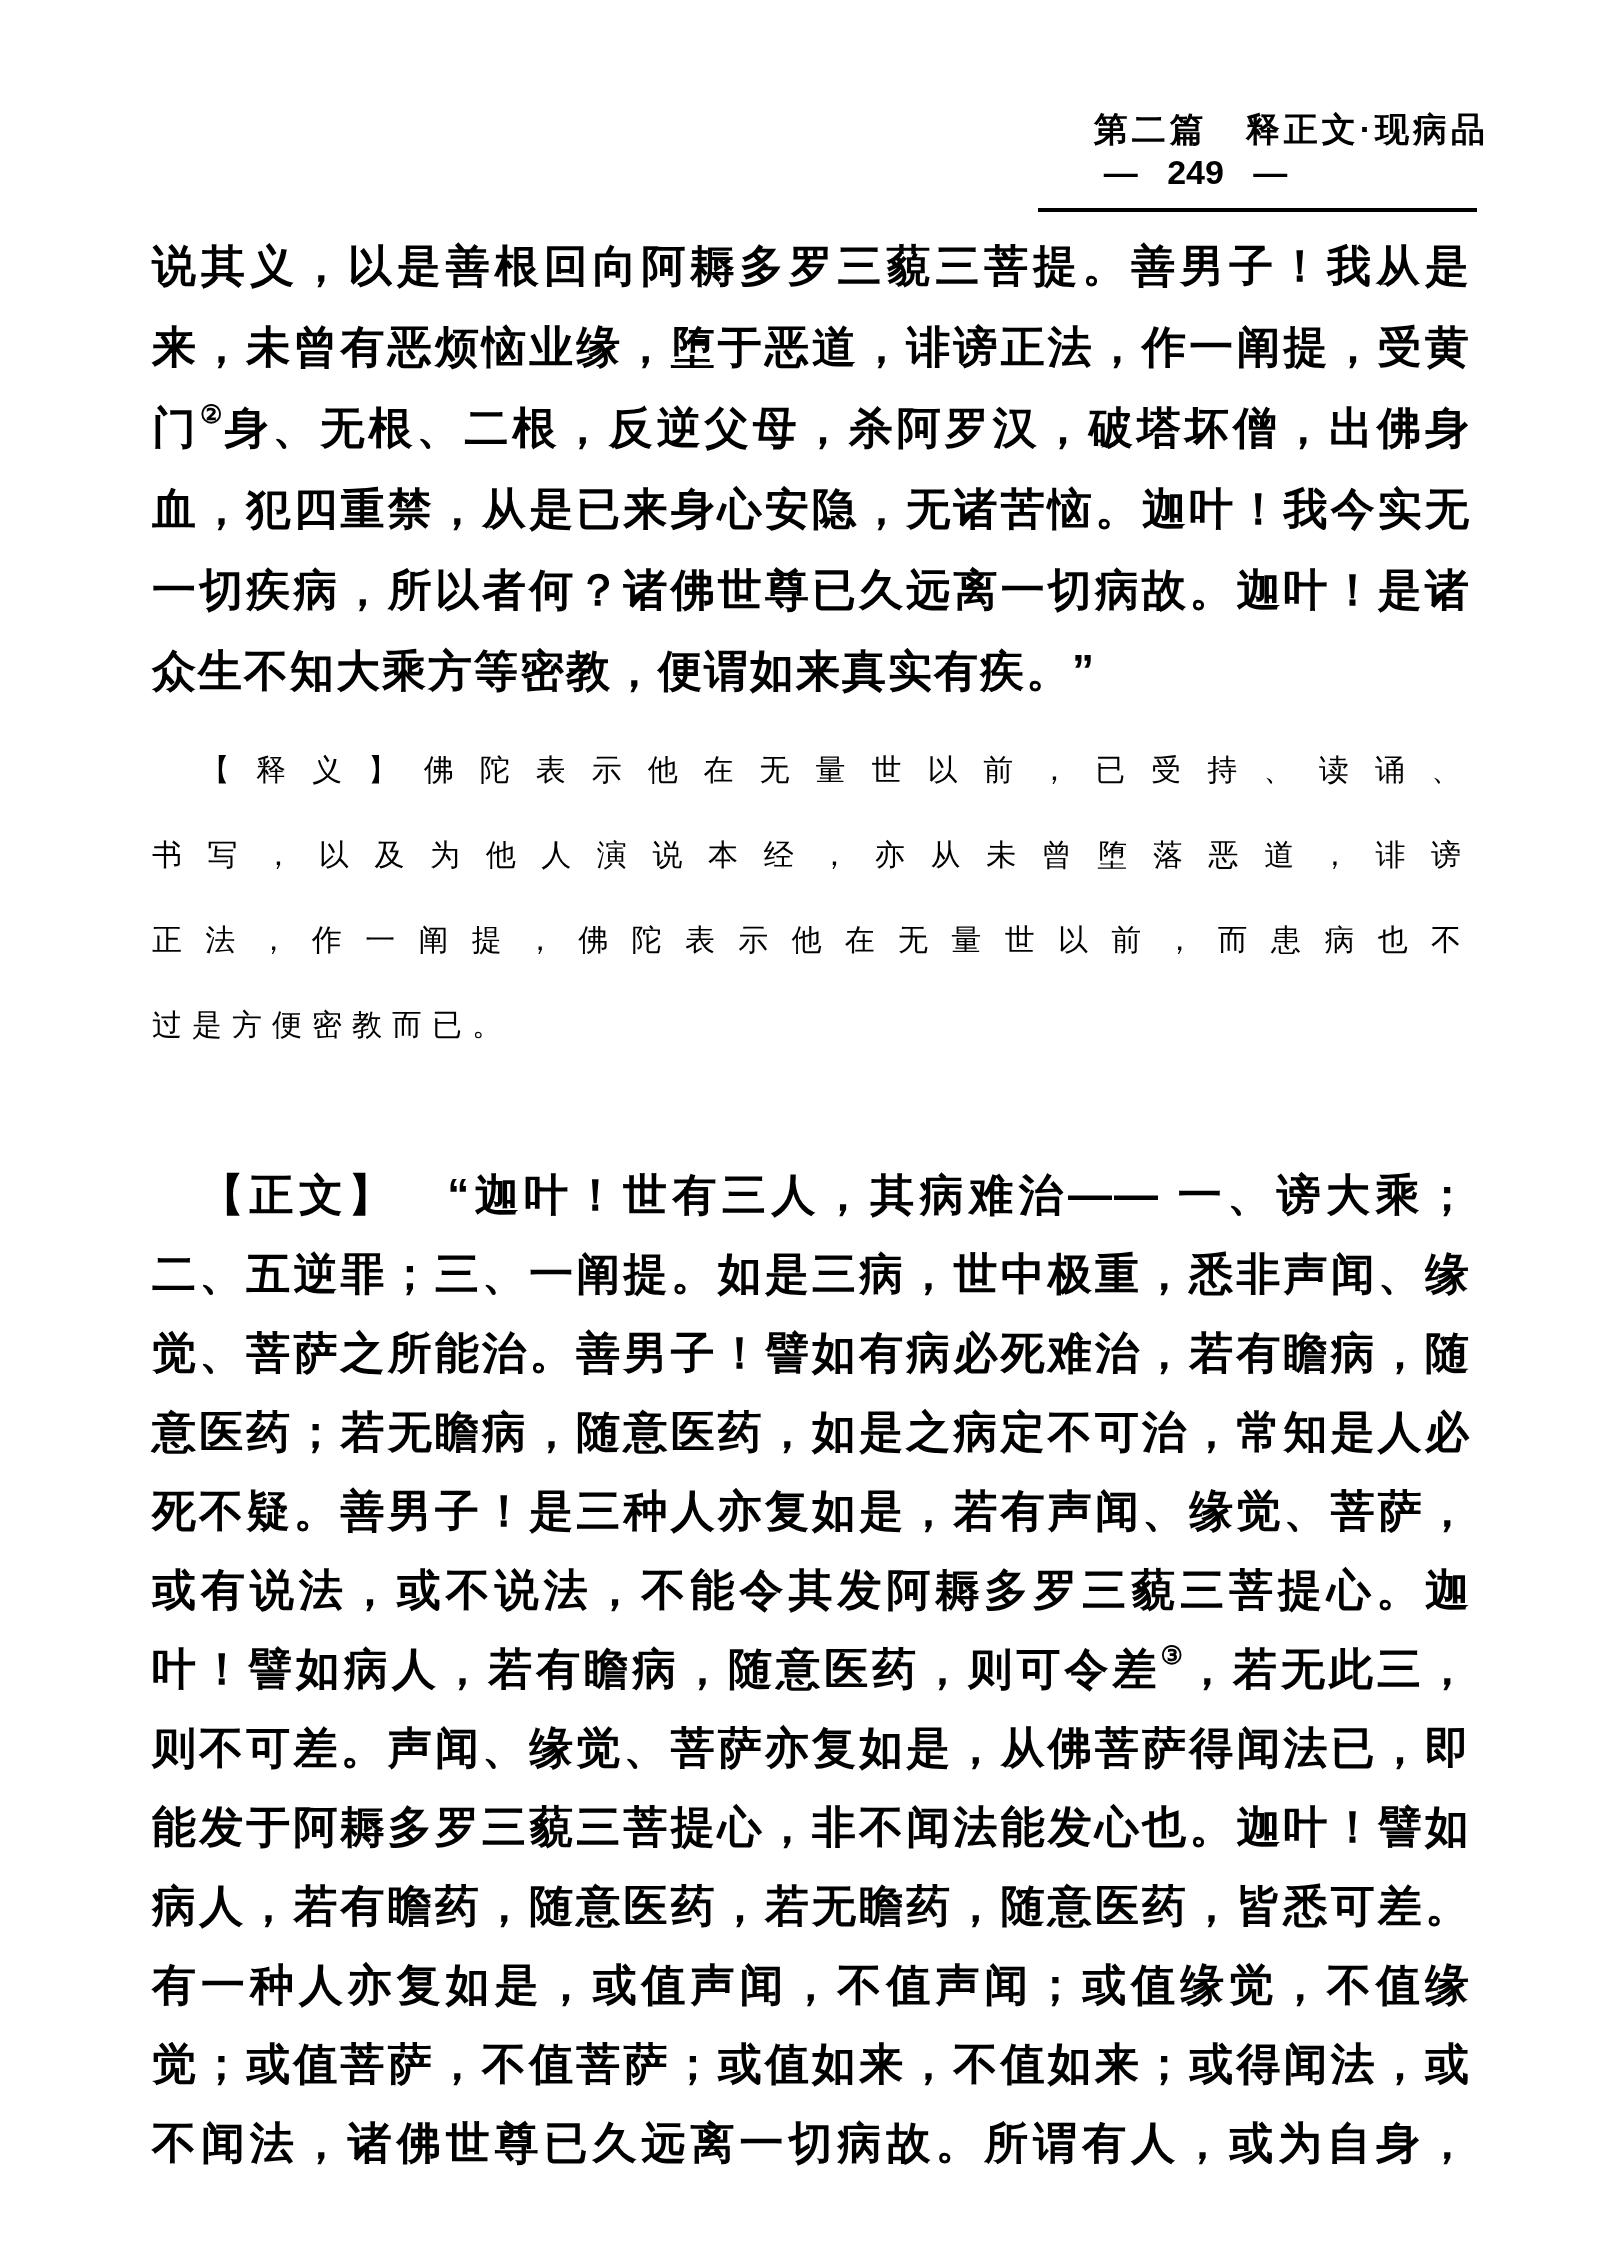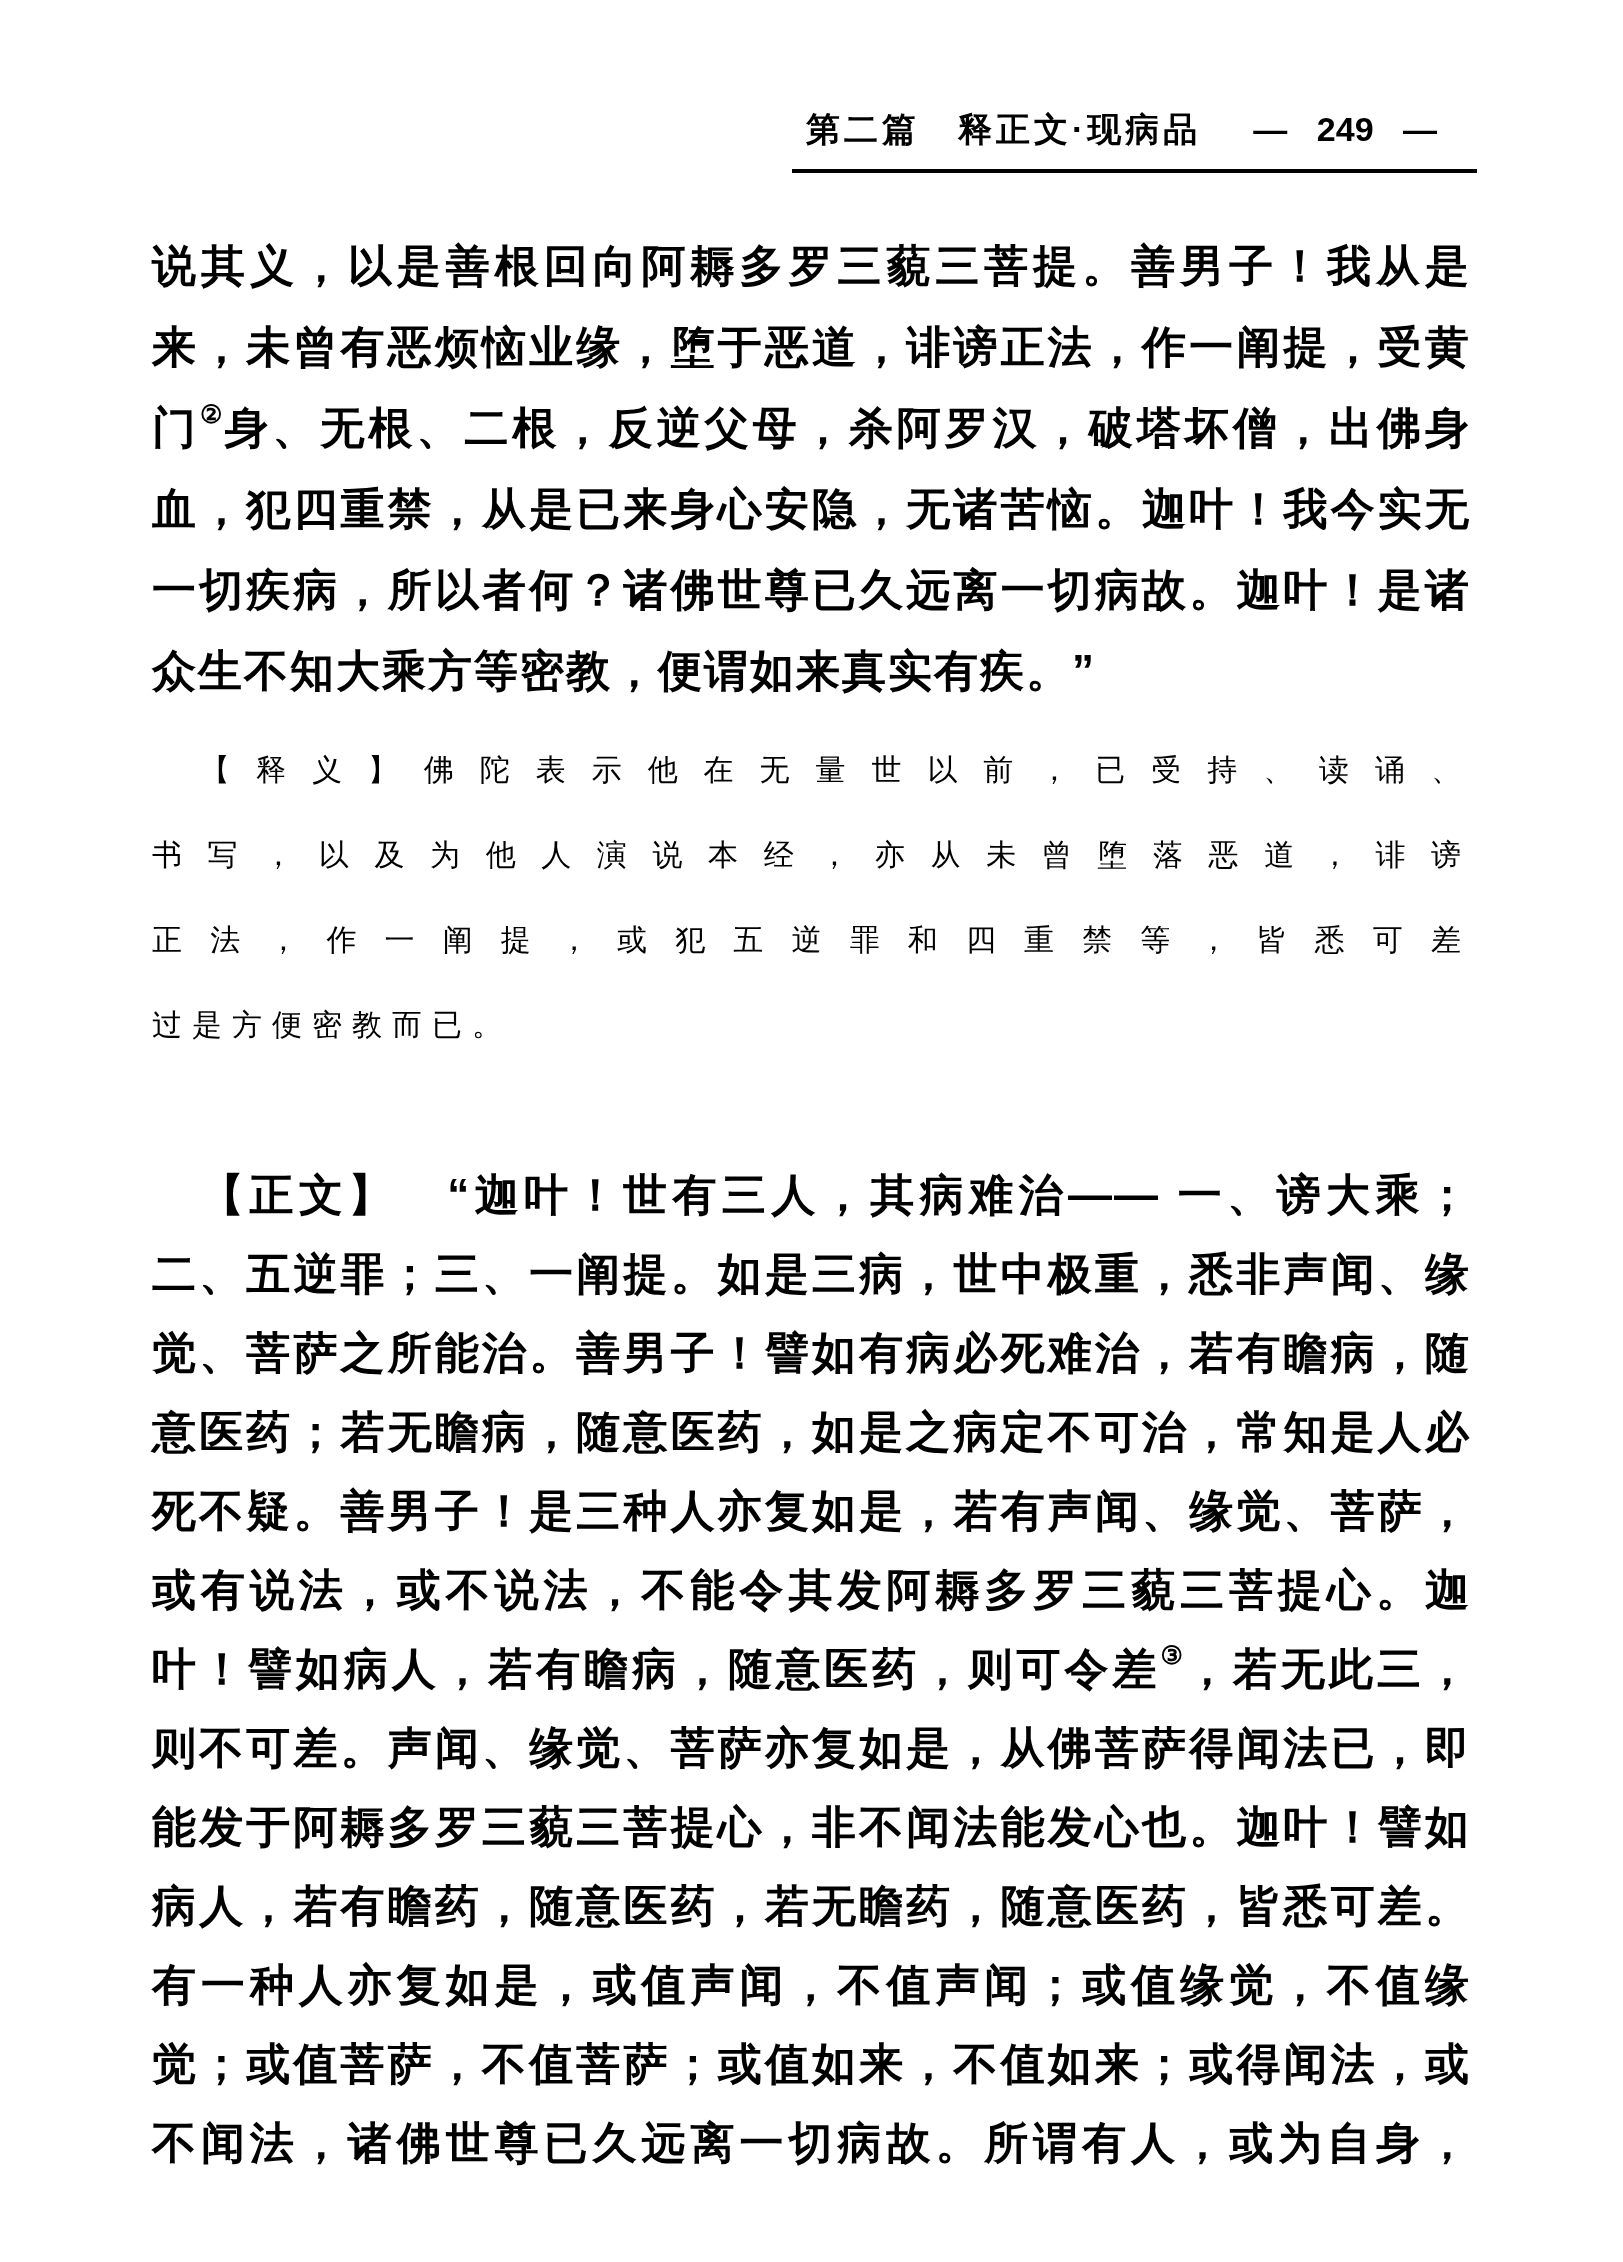--- a/index.html
+++ b/index.html
@@ -24,20 +24,21 @@
   .header-rule {
     display: inline-flex;
     align-items: baseline;
     border-bottom: 4px solid #000;
     padding: 0 30px 16px 14px;
     font-family: "Liberation Sans", sans-serif;
     font-weight: 900;
     font-size: 34px;
     letter-spacing: 4px;
     white-space: nowrap;
+    flex-direction: column;
   }
   .pagenum-group { margin-left: 42px; letter-spacing: 0; }
   .pagenum-group span { margin: 0 10px; }
   
   .body-col {
     position: absolute;
     left: 136px;
     top: 209px;
     width: 1351px;
   }
@@ -93,21 +94,21 @@
         <div class="line">说其义，以是善根回向阿耨多罗三藐三菩提。善男子！我从是</div>
         <div class="line">来，未曾有恶烦恼业缘，堕于恶道，诽谤正法，作一阐提，受黄</div>
         <div class="line">门<sup class="fn">②</sup>身、无根、二根，反逆父母，杀阿罗汉，破塔坏僧，出佛身</div>
         <div class="line">血，犯四重禁，从是已来身心安隐，无诸苦恼。迦叶！我今实无</div>
         <div class="line">一切疾病，所以者何？诸佛世尊已久远离一切病故。迦叶！是诸</div>
         <div class="line end">众生不知大乘方等密教，便谓如来真实有疾。”</div>
       </div>
       <div class="para song">
         <div class="line indent">【释义】佛陀表示他在无量世以前，已受持、读诵、</div>
         <div class="line">书写，以及为他人演说本经，亦从未曾堕落恶道，诽谤</div>
-        <div class="line">正法，作一阐提，或犯五逆罪和四重禁等，皆悉可差</div>
+        <div class="line">正法，作一阐提，佛陀表示他在无量世以前，而患病也不</div>
         <div class="line end">过是方便密教而已。</div>
       </div>
       <div class="para hei">
         <div class="line indent">【正文】　“迦叶！世有三人，其病难治—— 一、谤大乘；</div>
         <div class="line">二、五逆罪；三、一阐提。如是三病，世中极重，悉非声闻、缘</div>
         <div class="line">觉、菩萨之所能治。善男子！譬如有病必死难治，若有瞻病，随</div>
         <div class="line">意医药；若无瞻病，随意医药，如是之病定不可治，常知是人必</div>
         <div class="line">死不疑。善男子！是三种人亦复如是，若有声闻、缘觉、菩萨，</div>
         <div class="line">或有说法，或不说法，不能令其发阿耨多罗三藐三菩提心。迦</div>
         <div class="line">叶！譬如病人，若有瞻病，随意医药，则可令差<sup class="fn">③</sup>，若无此三，</div>

